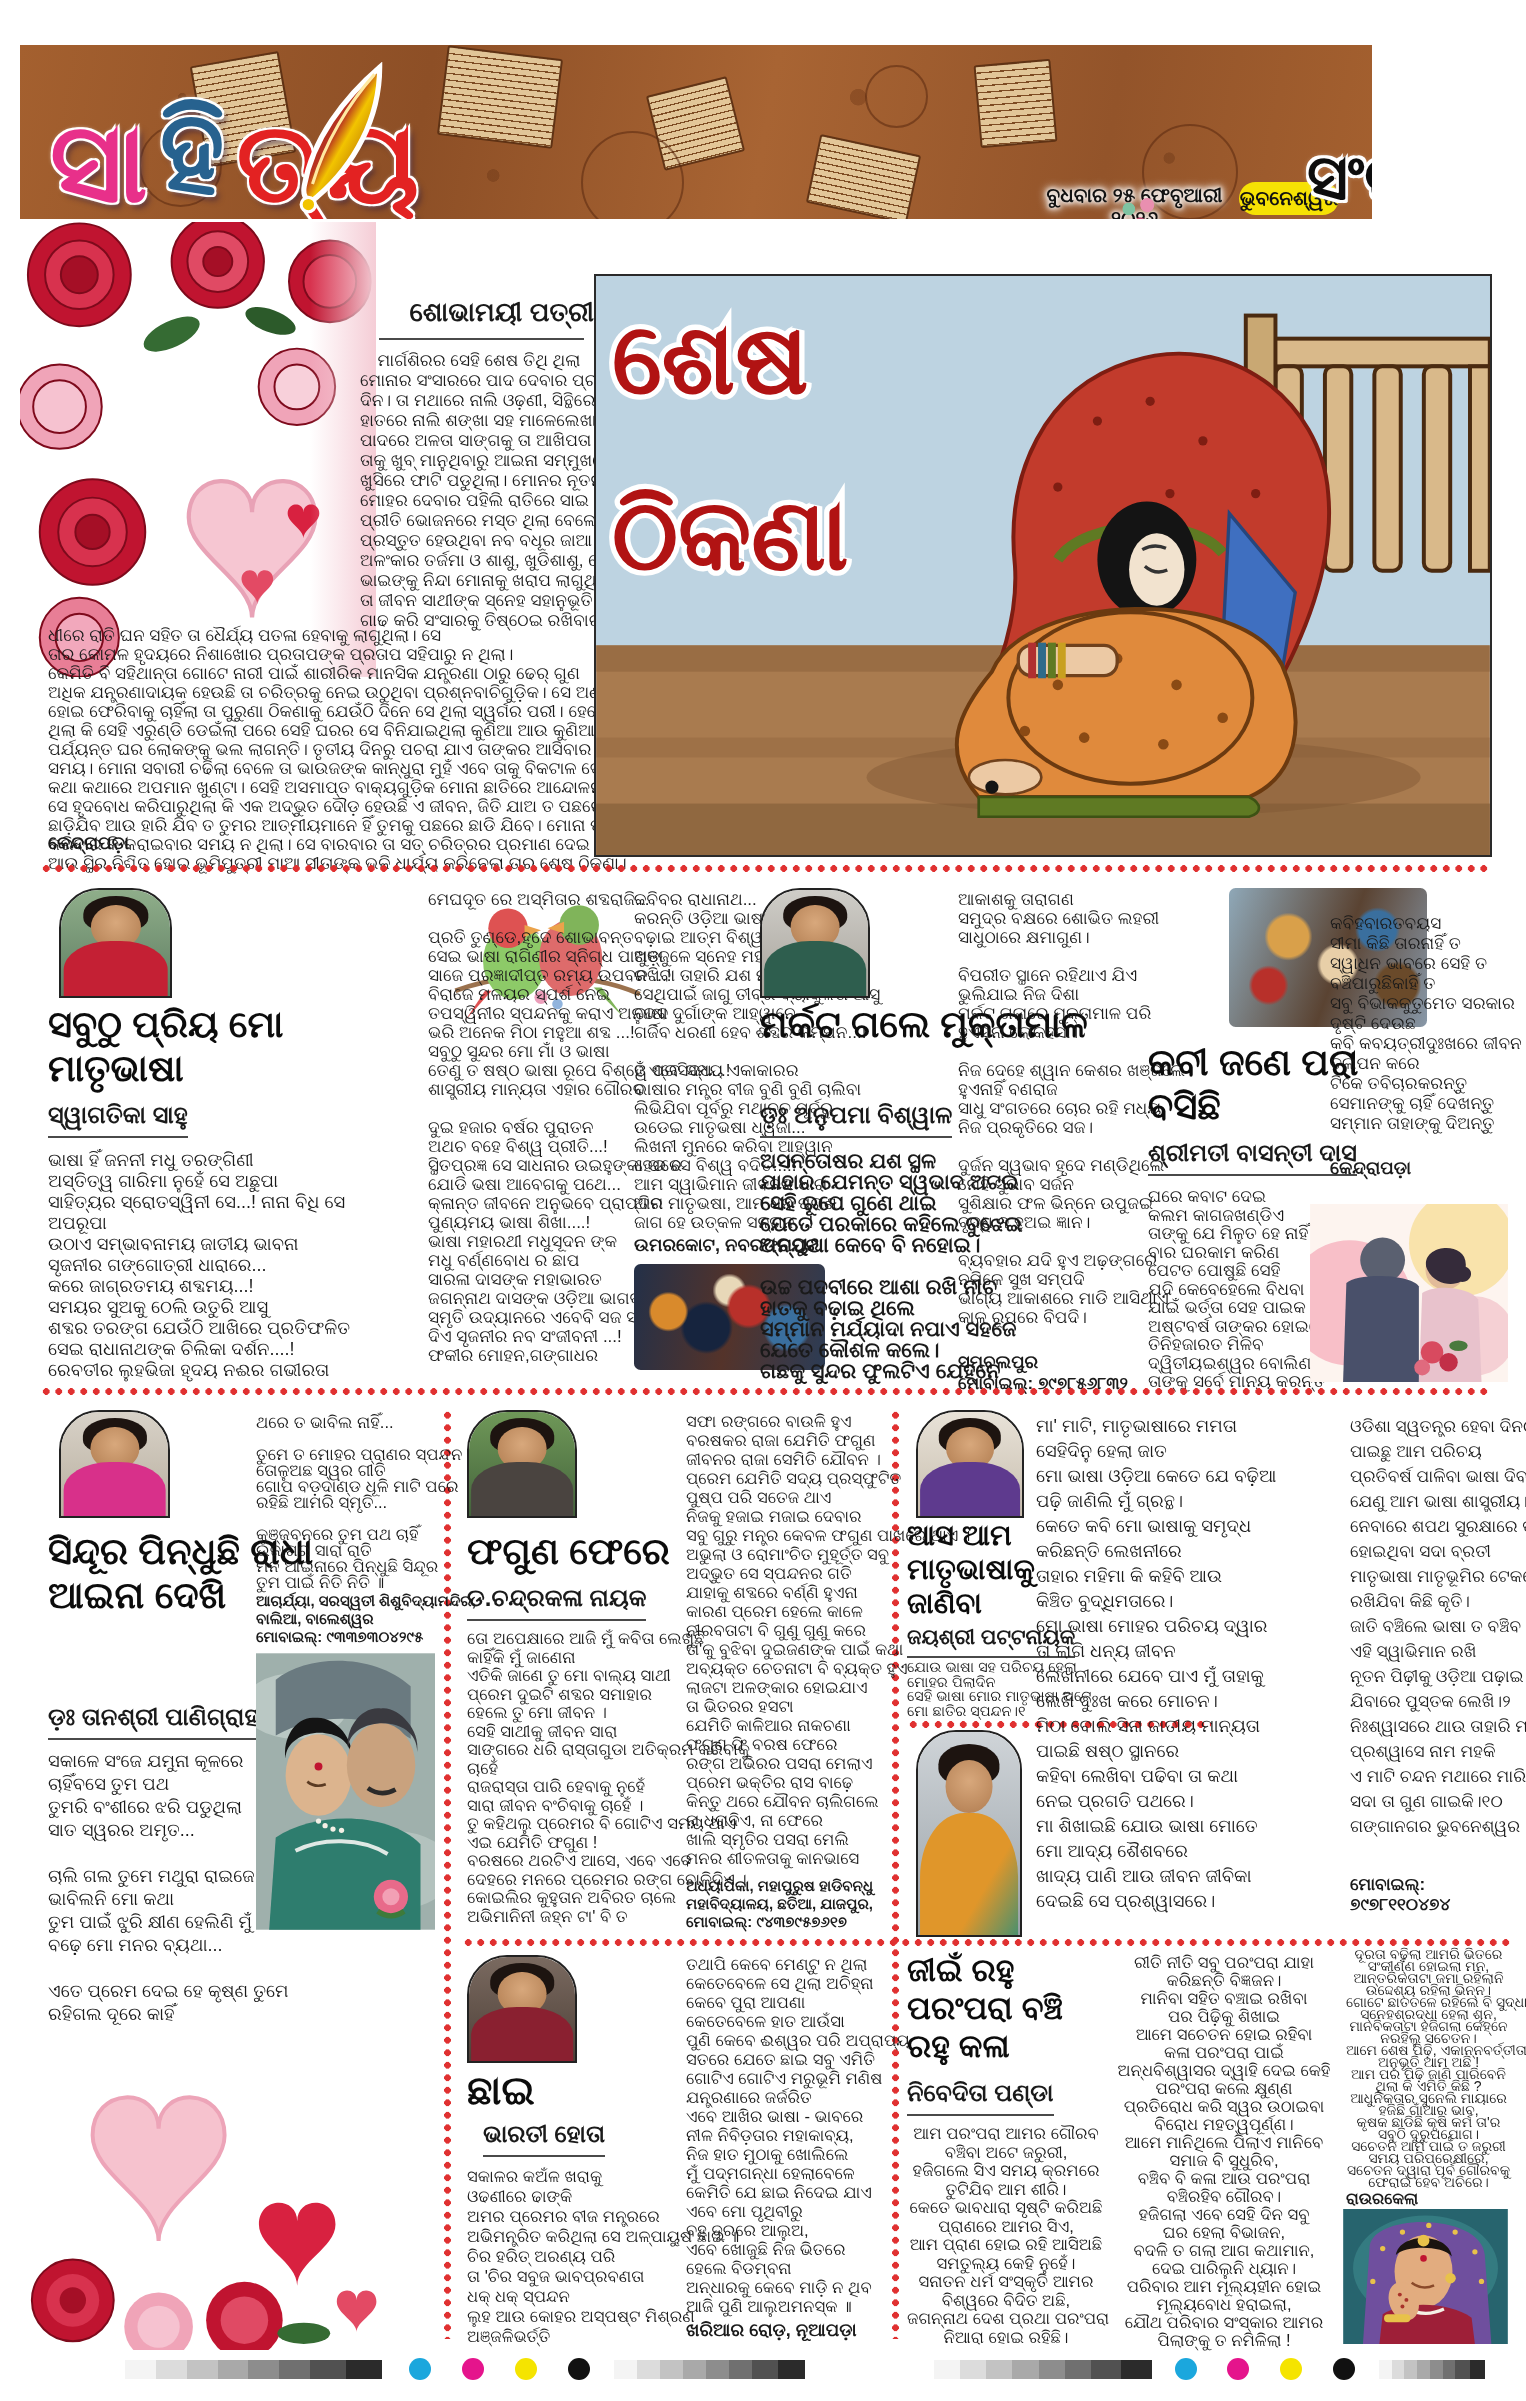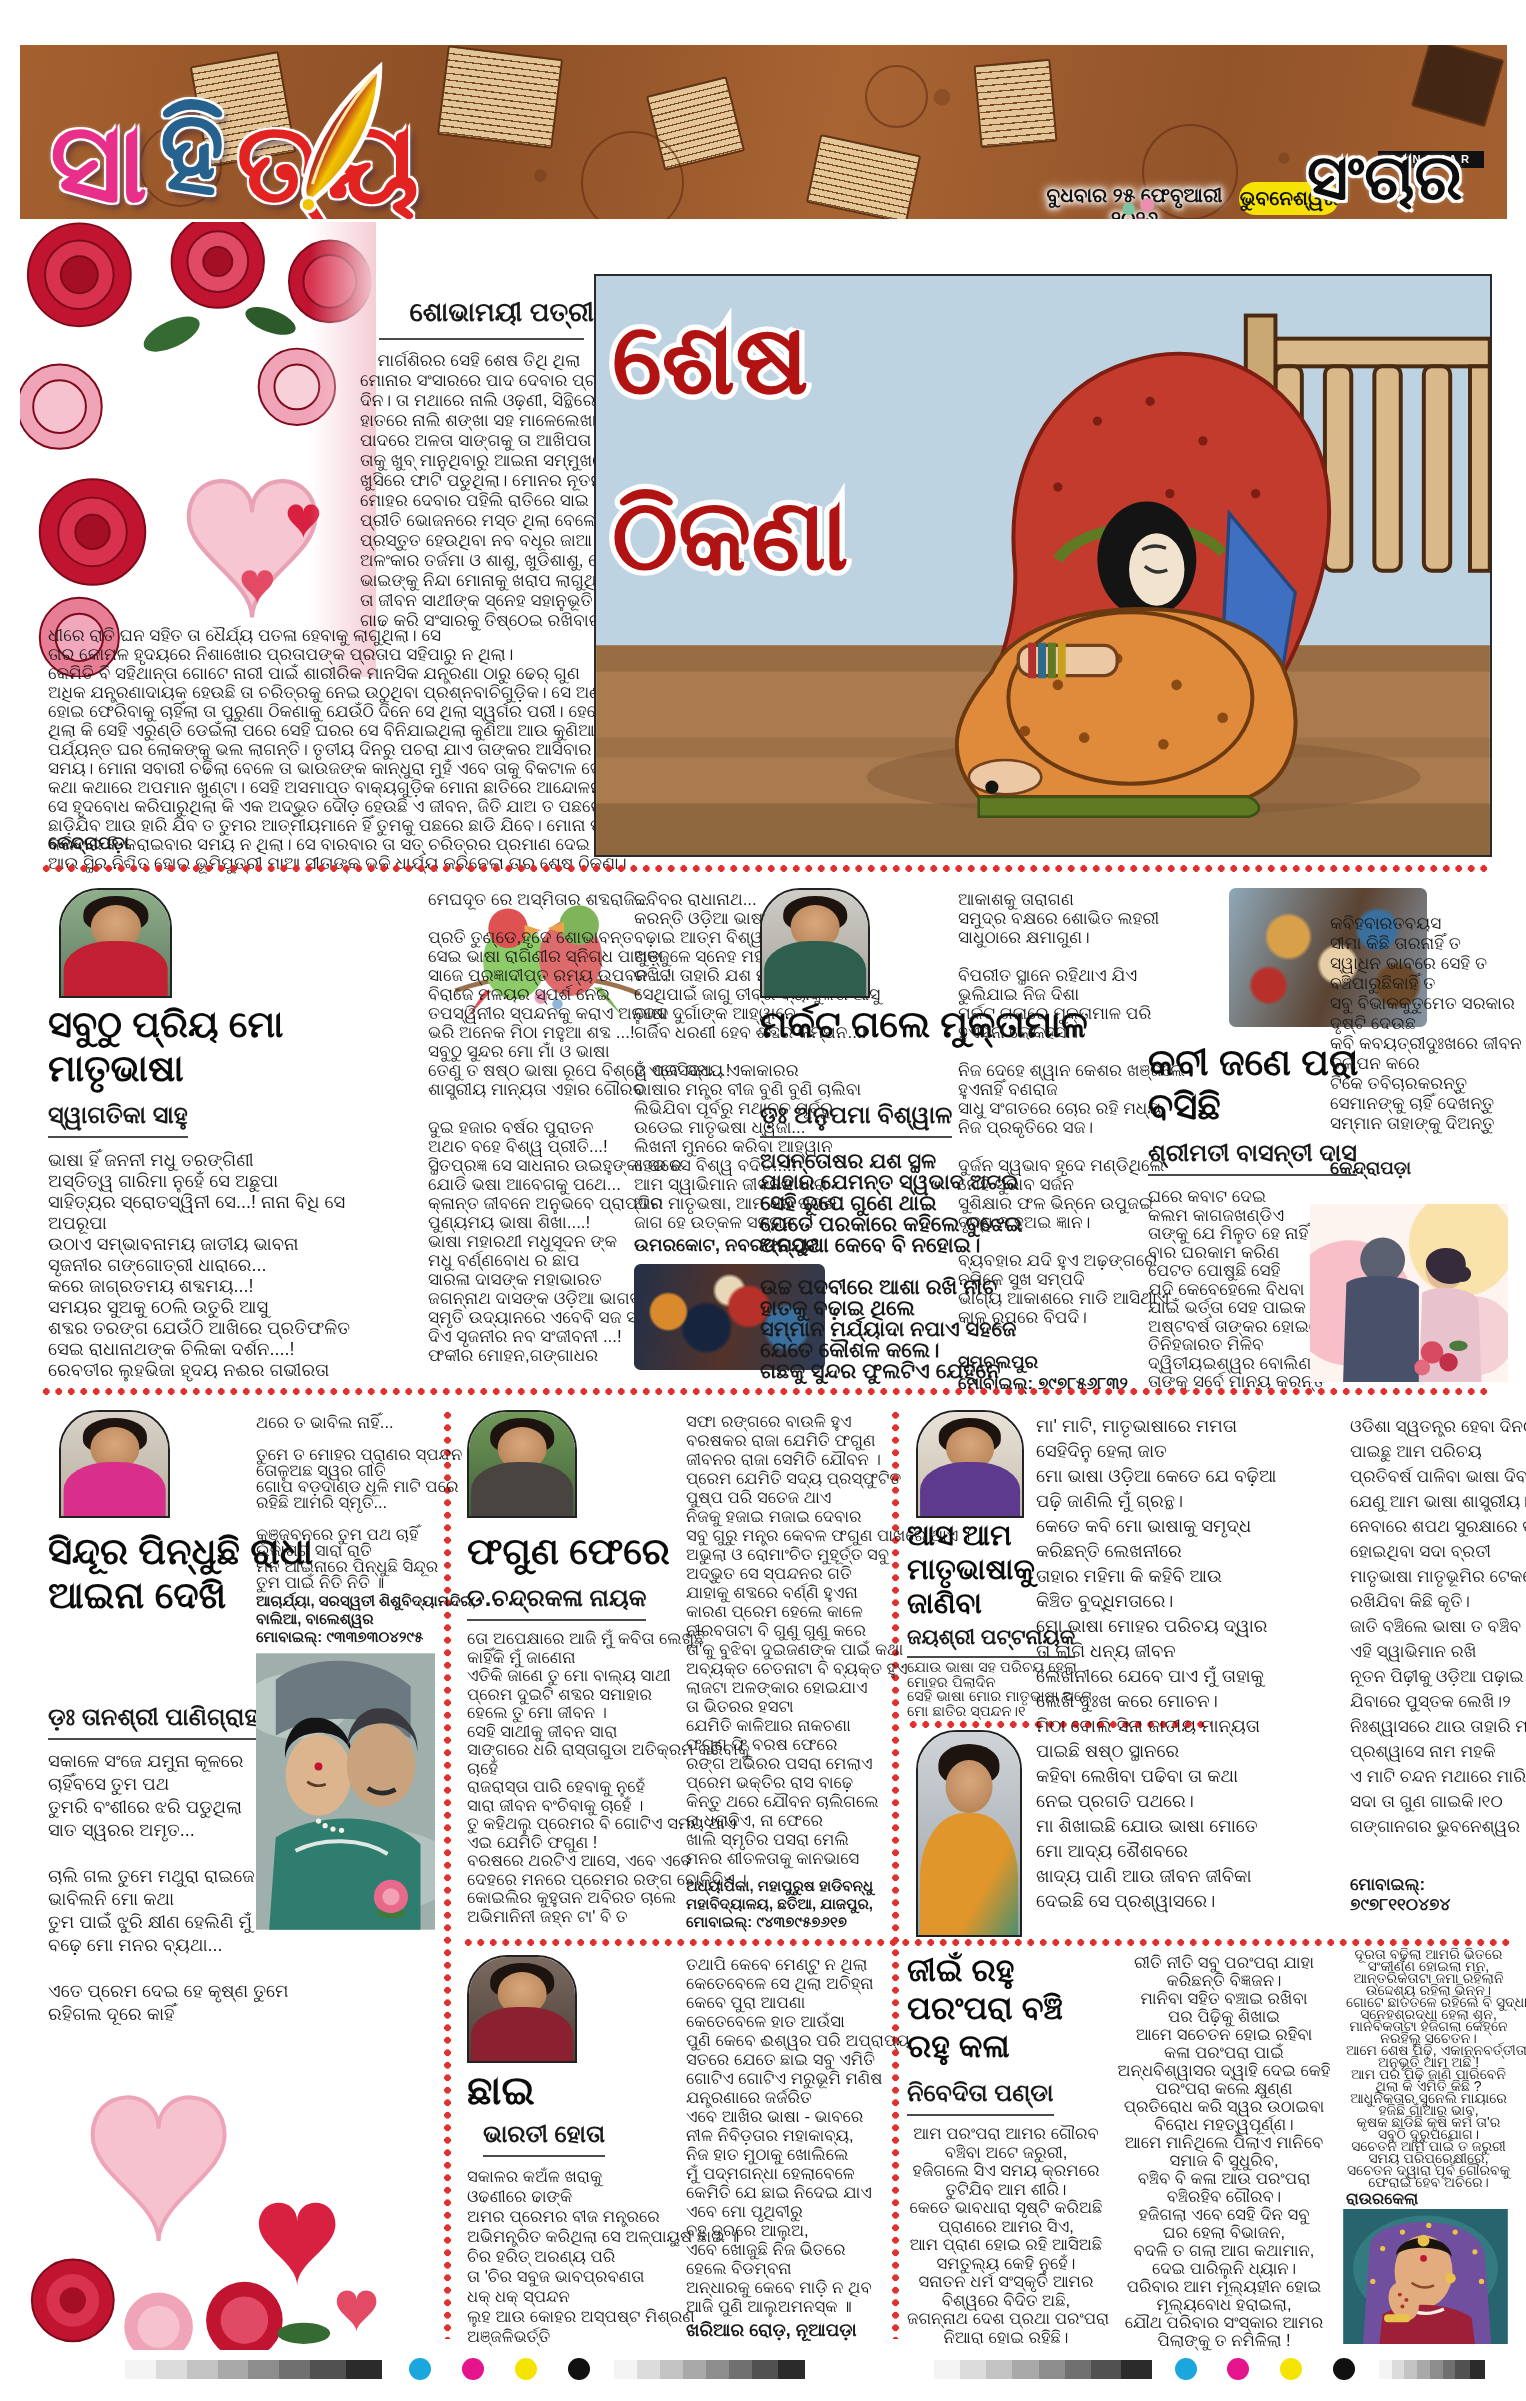--- a/index.html
+++ b/index.html
@@ -3,21 +3,21 @@
 <meta charset="utf-8">
 <style>
   html,body{margin:0;padding:0;background:#888;}
   .page{position:relative;width:1526px;height:2401px;background:#ffffff;
         font-family:"Liberation Sans",sans-serif;overflow:hidden;color:#1a1a1a;}
   .abs{position:absolute;}
   .content-bg{left:20px;top:36px;width:1487px;height:2313px;
      background:linear-gradient(115deg,#f5cdd6 0%,#f8d8da 38%,#f9e0d9 62%,#fbeadeb 80%,#fbeade 100%);}
   .wm{font-size:277px;color:rgba(255,255,255,0.30);line-height:1;}
   
-  .masthead{left:20px;top:45px;width:1487px;height:174px;background:
+  .masthead{left:20px;top:45px;width:1352px;height:174px;background:
      radial-gradient(circle at 12% 30%, rgba(104,52,20,.45) 0 4px, rgba(0,0,0,0) 4.6px),
      radial-gradient(circle at 35% 75%, rgba(104,52,20,.40) 0 6px, rgba(0,0,0,0) 6.6px),
      radial-gradient(circle at 62% 30%, rgba(120,62,26,.5) 0 8px, rgba(0,0,0,0) 8.6px),
      radial-gradient(circle at 85% 65%, rgba(104,52,20,.4) 0 5.3px, rgba(0,0,0,0) 6px),
      linear-gradient(100deg,#a4602f,#8d4f26 30%,#a86433 55%,#93542a 80%,#a4602f);
      overflow:hidden;}
   .book{position:absolute;background:#ead2a4;border:2px solid #5a2f12;border-radius:2.6px;
      background-image:repeating-linear-gradient(#0000 0 5.3px,#7a4a22 5.3px 6.6px);opacity:.9;}
   .swirl{position:absolute;border:2.6px solid rgba(90,40,15,.55);border-radius:50%;}
   .mast-title{left:30px;top:63px;letter-spacing:12px;font-weight:bold;font-size:111px;line-height:1;

